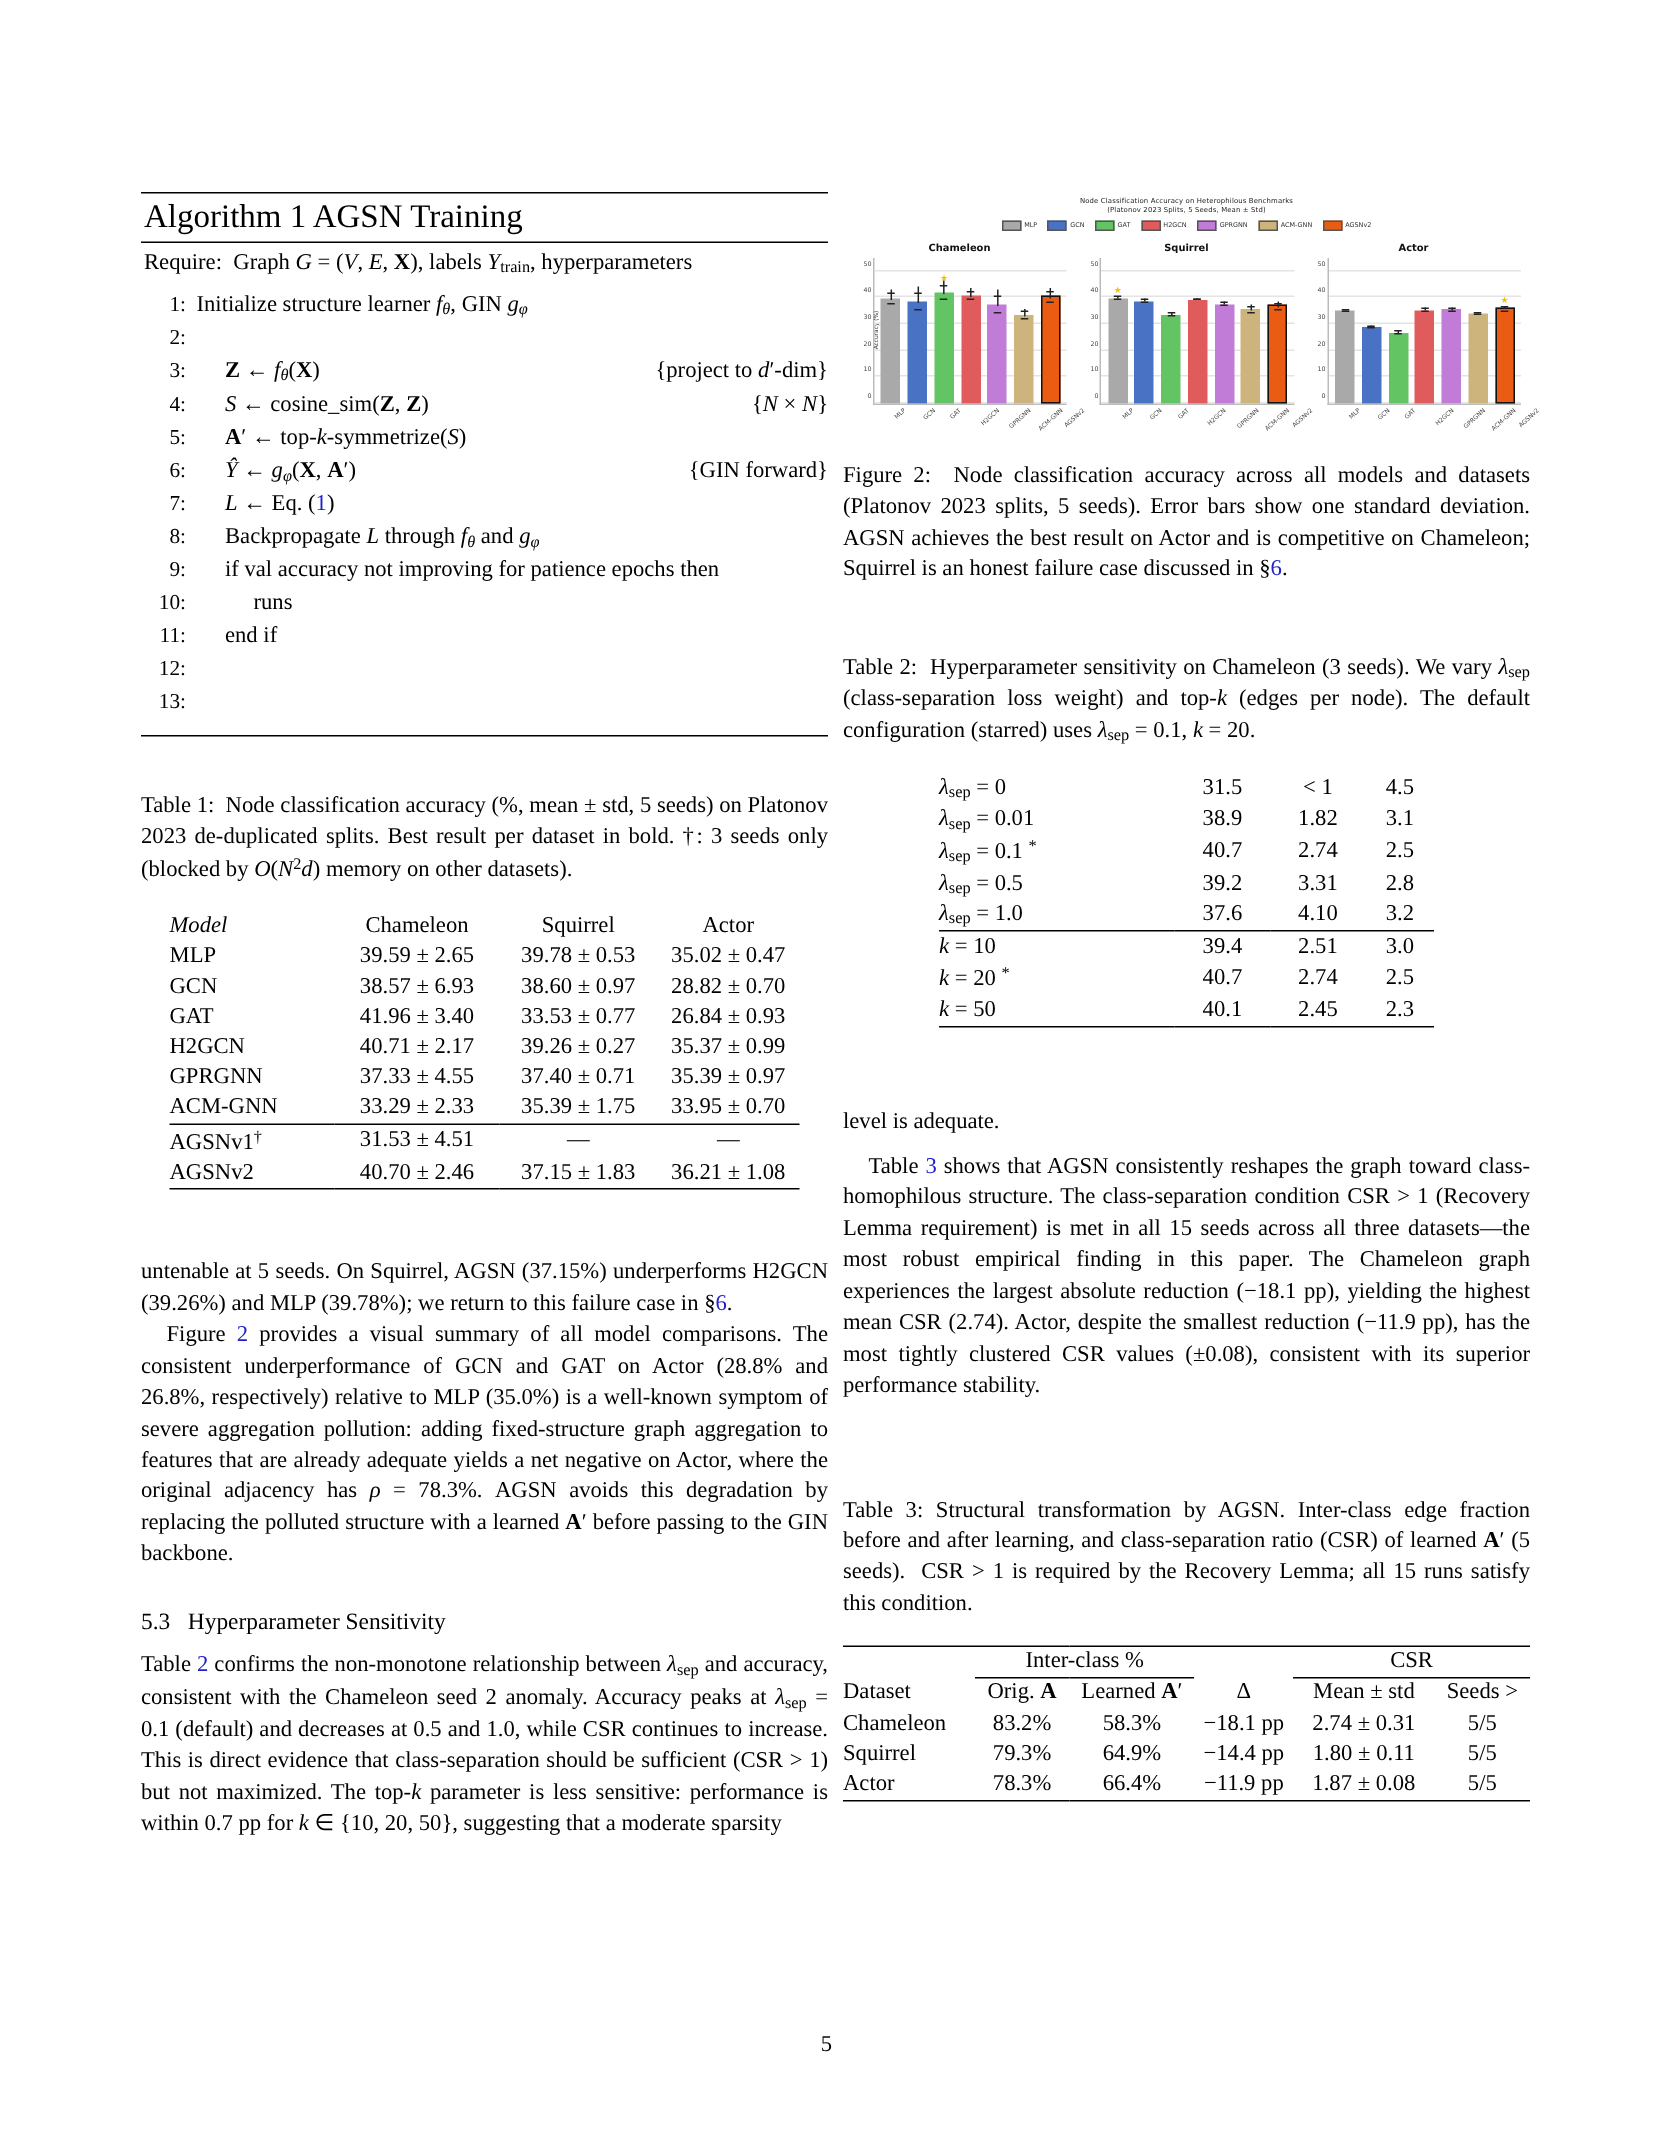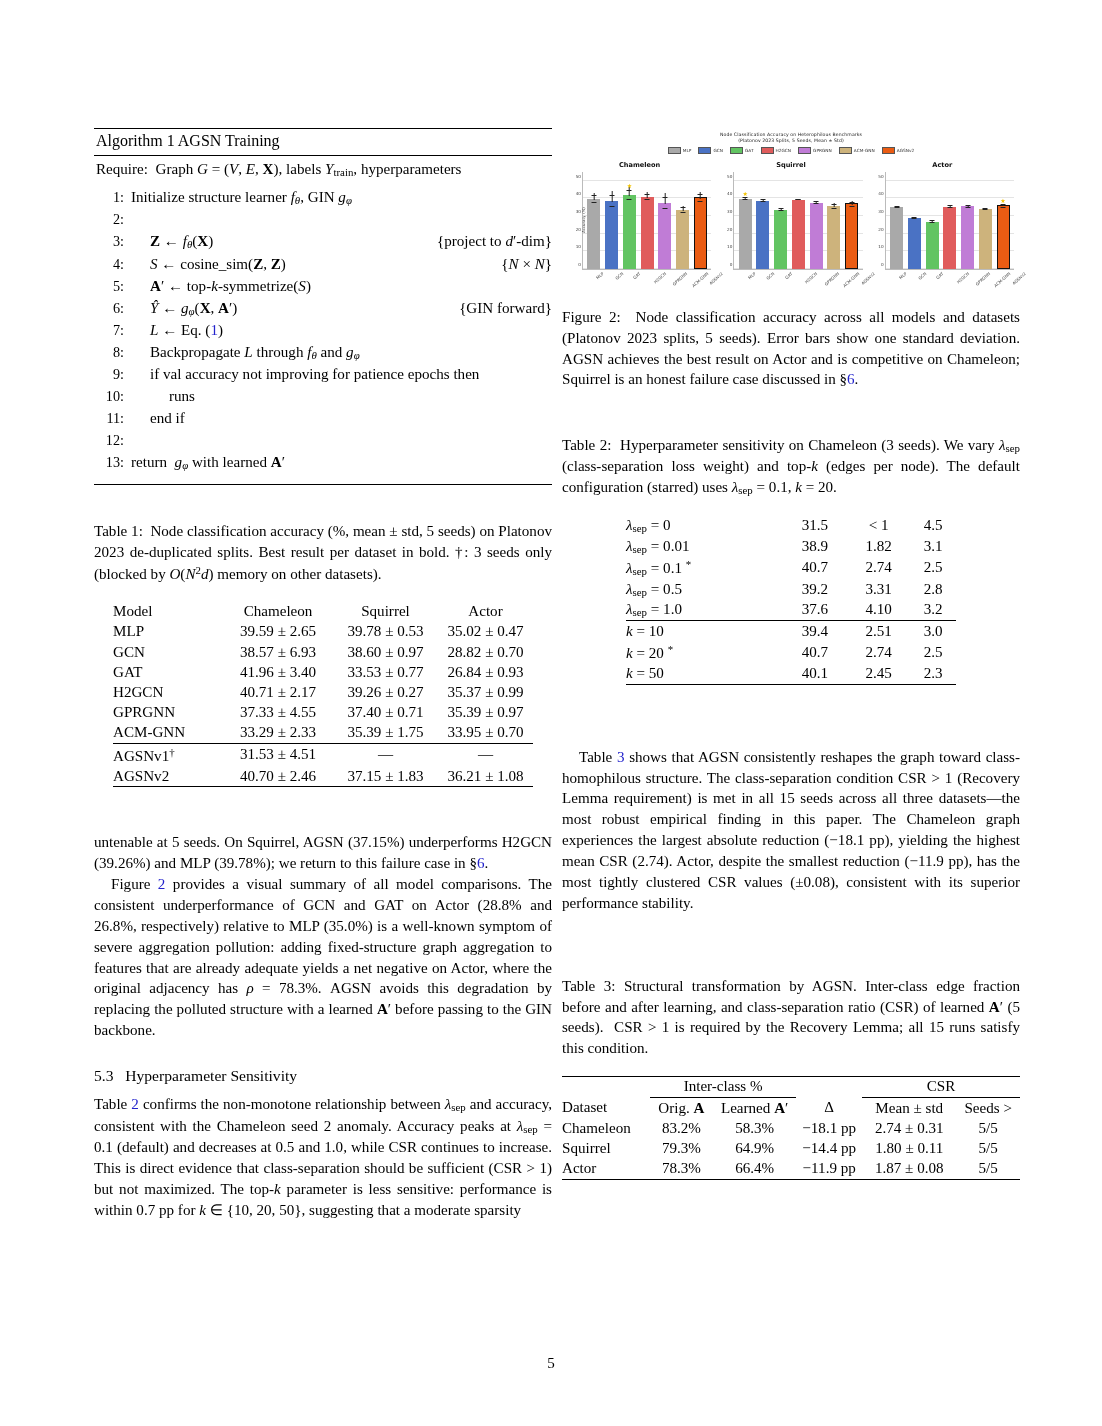--- a/index.html
+++ b/index.html
@@ -59,21 +59,21 @@
   .algo .rule-mid {
     border-top: 1.1px solid #000;
     height: 0; margin: 0;
   }
   .algo .rule-bot {
     border-top: 1.1px solid #000;
     height: 0; margin: 0;
   }
   .algo-title {
     padding: 4px 0 6px 2px;
-    font-size: 16px;
+    font-size: 22px;
   }
   .algo-require {
     padding: 6px 0 4px 2px;
     font-size: 15.1px;
   }
   .algo-lines {
     padding: 8px 0 7px 0;
   }
   .algo-line {
     display: flex;
@@ -336,38 +336,37 @@
         </div>
         <div class="algo-line">
           <span class="algo-num">11:</span>
           <span class="algo-body ind1">end if</span>
         </div>
         <div class="algo-line">
           <span class="algo-num">12:</span>
         </div>
         <div class="algo-line">
           <span class="algo-num">13:</span>
-          <span class="algo-body">return&nbsp; <span class="mi">g</span><span class="sub mi">φ</span> with learned <span class="mb">A</span>′</span>
         </div>
       </div>
       <div class="rule-bot"></div>
     </div>
 
     <div class="gap-xl"></div>
 
     <div class="caption">
       Table 1:&nbsp; Node classification accuracy (%, mean ± std, 5 seeds) on Platonov 2023 de-duplicated splits. Best result per dataset in bold. †: 3 seeds only (blocked by <span class="mi">O</span>(<span class="mi">N</span><span class="sup">2</span><span class="mi">d</span>) memory on other datasets).
     </div>
 
     <div class="gap-m"></div>
 
     <table class="tbl" style="width:420px;">
       <tbody>
           <tr class="t-top pad-top rule-under">
-        <th class="lft" style="width:110px;">Model</th>
+        <th class="lft" style="width:110px;font-style:italic;">Model</th>
         <th class="ctr" style="width:110px;">Chameleon</th>
         <th class="ctr" style="width:105px;">Squirrel</th>
         <th class="ctr" style="width:95px;">Actor</th>
       </tr>
       <tr class="pad-top">
         <td class="lft">MLP</td>
         <td class="ctr">39.59 ± 2.65</td>
         <td class="ctr">39.78 ± 0.53</td>
         <td class="ctr">35.02 ± 0.47</td>
       </tr>
@@ -779,20 +778,21 @@
         <td class="ctr">40.1</td>
         <td class="ctr">2.45</td>
         <td class="ctr">2.3</td>
       </tr>
     </tbody>
       </table>
 
     <div class="gap-xl"></div>
     <div class="gap-m"></div>
 
+    <div class="body-text">level is adequate.</div>
 
     <div class="gap-s"></div>
 
     <div class="body-text indent">
       Table <span class="lnk">3</span> shows that AGSN consistently reshapes the graph toward class-homophilous structure. The class-separation condition CSR &gt; 1 (Recovery Lemma requirement) is met in all 15 seeds across all three datasets—the most robust empirical finding in this paper. The Chameleon graph experiences the largest absolute reduction (−18.1 pp), yielding the highest mean CSR (2.74). Actor, despite the smallest reduction (−11.9 pp), has the most tightly clustered CSR values (±0.08), consistent with its superior performance stability.
     </div>
 
     <div class="gap-xl"></div>
     <div class="gap-l"></div>
 

